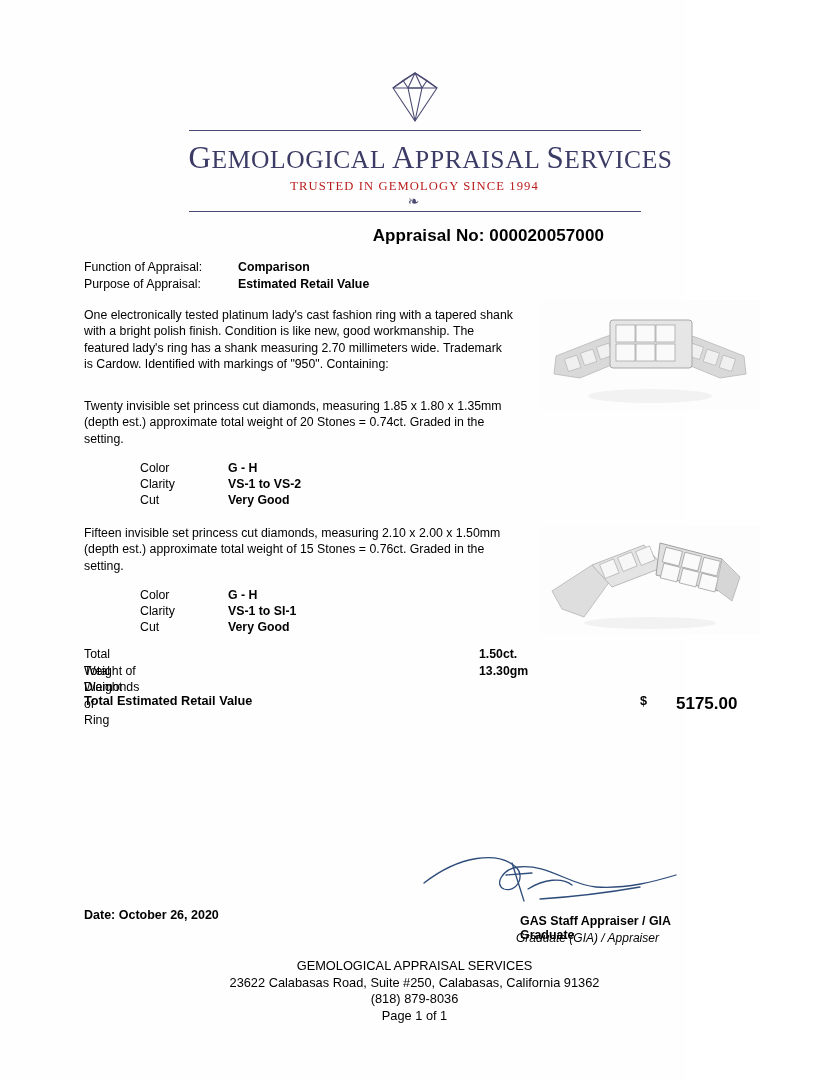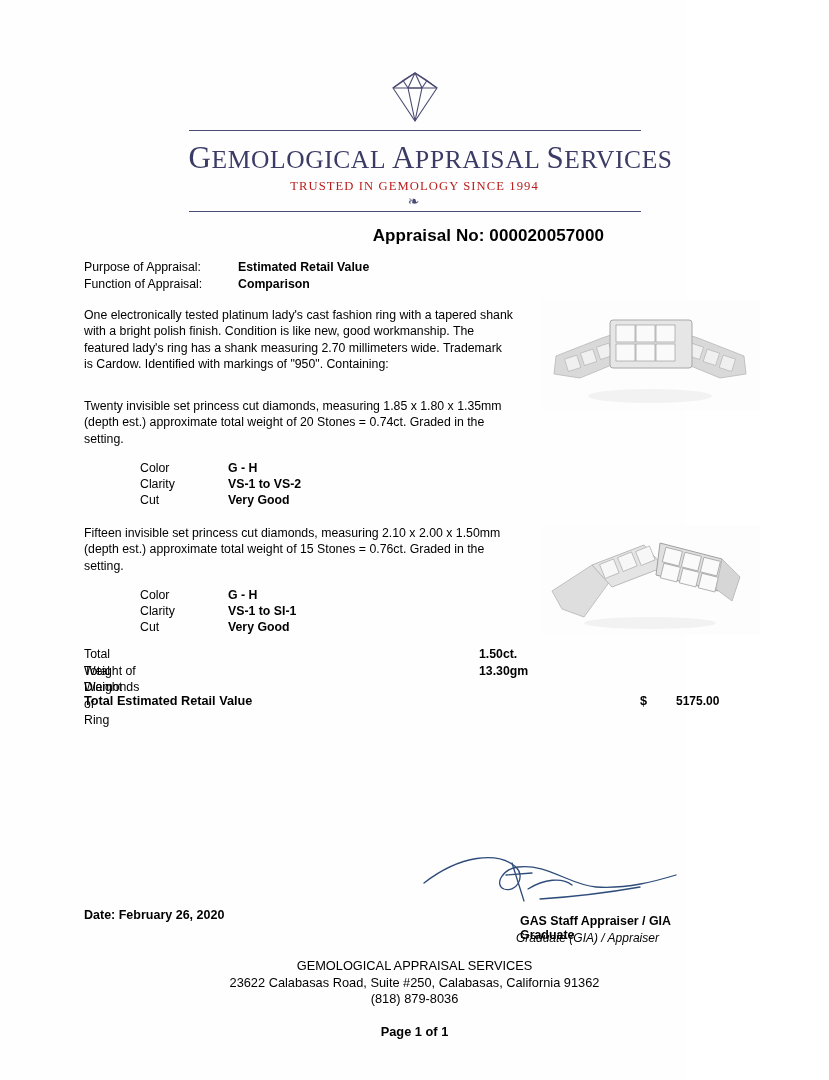--- a/index.html
+++ b/index.html
@@ -144,21 +144,21 @@
     position: absolute;
     left: 640px;
     top: 694px;
     font-size: 12.7px;
     font-weight: bold;
   }
   .grand-val {
     position: absolute;
     left: 676px;
     top: 694px;
-    font-size: 12px;
+    font-size: 17px;
     font-weight: bold;
   }
 
   
   .photo {
     position: absolute;
     background: #fdfdfd;
   }
   .photo1 { left: 540px; top: 300px; width: 220px; height: 110px; }
   .photo2 { left: 540px; top: 525px; width: 220px; height: 110px; }
@@ -197,22 +197,22 @@
   .footer {
     position: absolute;
     left: 0;
     top: 958px;
     width: 829px;
     text-align: center;
     font-size: 12.8px;
     line-height: 16.6px;
   }
   .footer .pg {
-    font-weight: bold;
-    margin-top: 16px;
+    font-weight: normal;
+    margin-top: 0;
   }
 </style>
 </head>
 <body>
 
 <div class="page">
 
   <div class="header">
     <svg class="diamond-logo" viewBox="0 0 72 54">
       <g fill="none" stroke="#4a4a72" stroke-width="1.1">
@@ -232,24 +232,24 @@
       <div class="title-sub">TRUSTED IN GEMOLOGY SINCE 1994</div>
       <div class="flourish">❧</div>
       <div class="rule-bot"></div>
     </div>
   </div>
 
   <div class="appraisal-no">Appraisal No: 000020057000</div>
 
   <div class="lbl-block">
     <div class="row">
+      <span class="lab">Function of Appraisal:</span><span class="val">Comparison</span>
+    </div>
+    <div class="row">
       <span class="lab">Purpose of Appraisal:</span><span class="val">Estimated Retail Value</span>
-    </div>
-    <div class="row">
-      <span class="lab">Function of Appraisal:</span><span class="val">Comparison</span>
     </div>
   </div>
 
   <div class="para p1">One electronically tested platinum lady's cast fashion ring with a tapered shank with a bright polish finish. Condition is like new, good workmanship. The featured lady's ring has a shank measuring 2.70 millimeters wide. Trademark is Cardow. Identified with markings of "950".  Containing:</div>
 
   <div class="para p2">Twenty invisible set princess cut diamonds, measuring 1.85 x 1.80 x 1.35mm (depth est.) approximate total weight of 20 Stones = 0.74ct. Graded in the setting.</div>
   <div class="spec s1">
     <div class="row">
       <span class="lab">Color</span><span class="val">G - H</span>
     </div>
@@ -353,21 +353,21 @@
   <svg class="sig" viewBox="0 0 260 70">
     <g fill="none" stroke="#2e4c7a" stroke-width="1.3" stroke-linecap="round">
       <path d="M4 38 C40 10, 78 6, 96 22 C106 32, 96 48, 84 44 C74 40, 82 24, 98 22 C126 18, 150 40, 176 42 C208 44, 236 36, 256 30"></path>
       <path d="M92 18 L104 56"></path>
       <path d="M86 30 L112 28"></path>
       <path d="M108 44 C124 34, 142 32, 152 40"></path>
       <path d="M120 54 C150 52, 186 48, 220 42"></path>
     </g>
   </svg>
 
-  <div class="date-line">Date: February 26, 2020</div>
+  <div class="date-line">Date: October 26, 2020</div>
   <div class="sig-title">GAS Staff Appraiser / GIA Graduate</div>
   <div class="sig-sub">Graduate (GIA) / Appraiser</div>
 
   <div class="footer">
     <div>GEMOLOGICAL APPRAISAL SERVICES</div>
     <div>23622 Calabasas Road, Suite #250, Calabasas, California 91362</div>
     <div>(818) 879-8036</div>
     <div class="pg">Page 1 of 1</div>
   </div>
 

